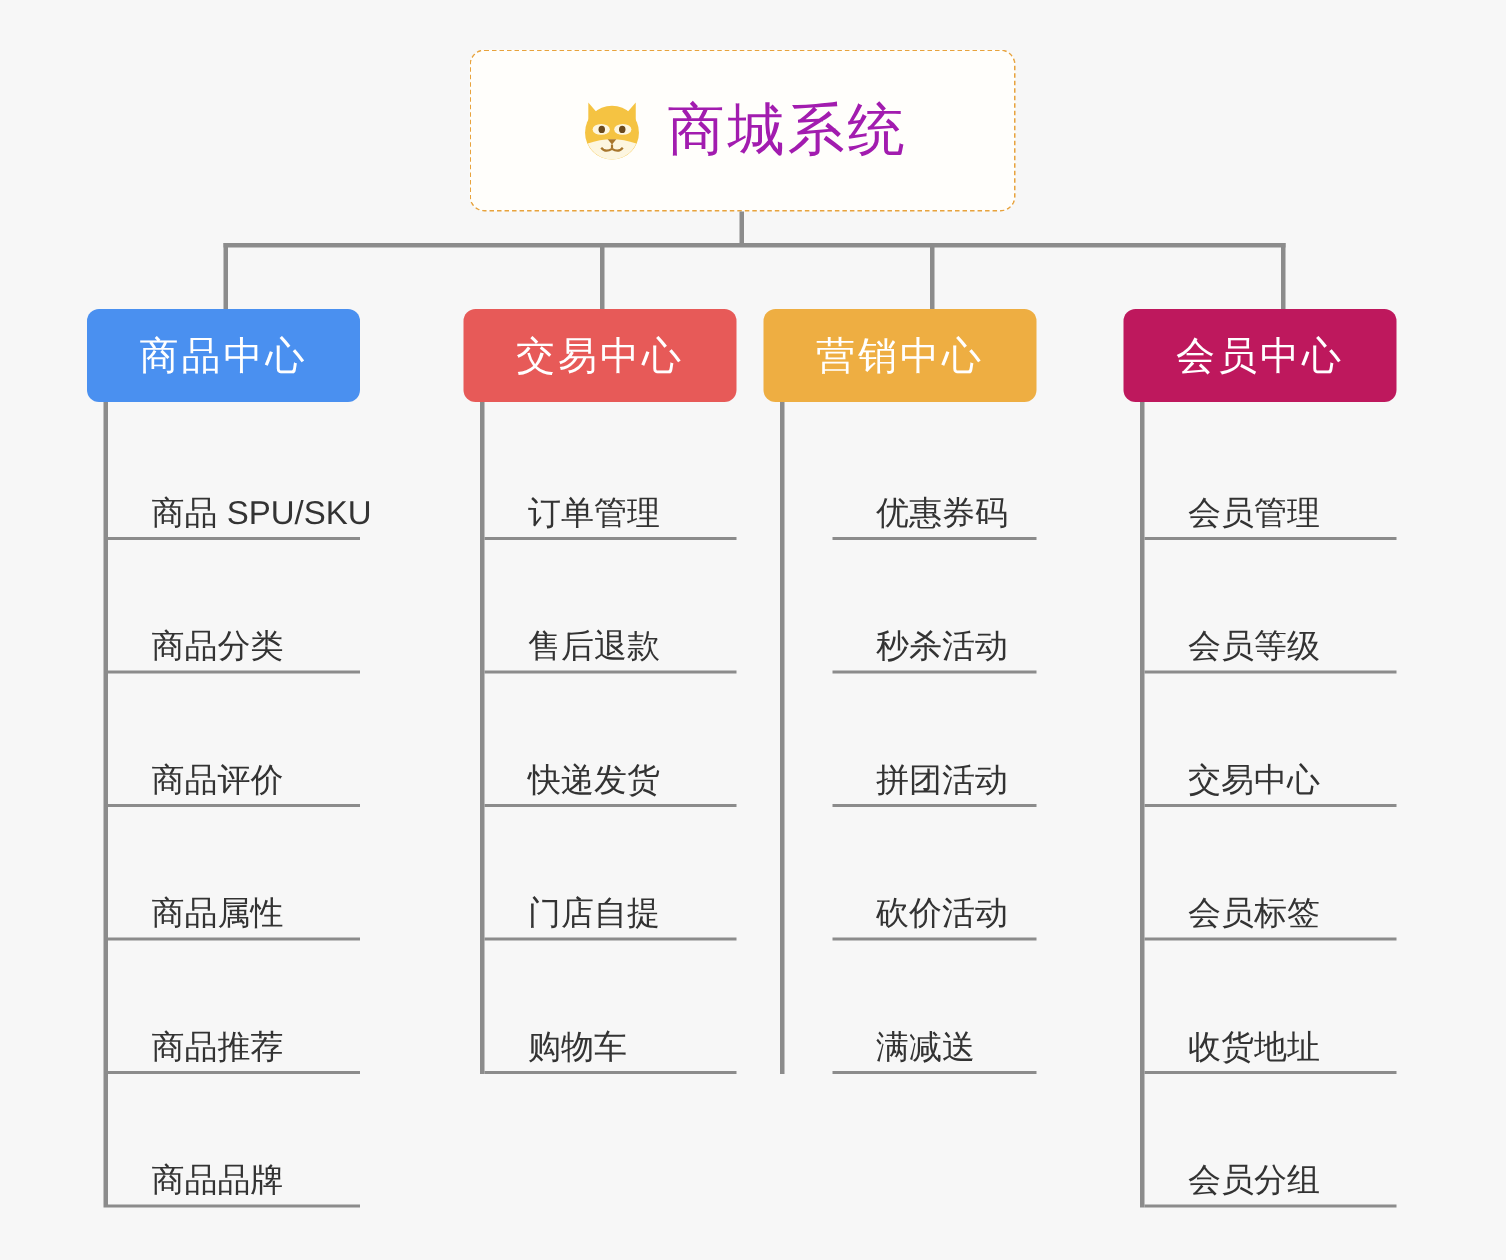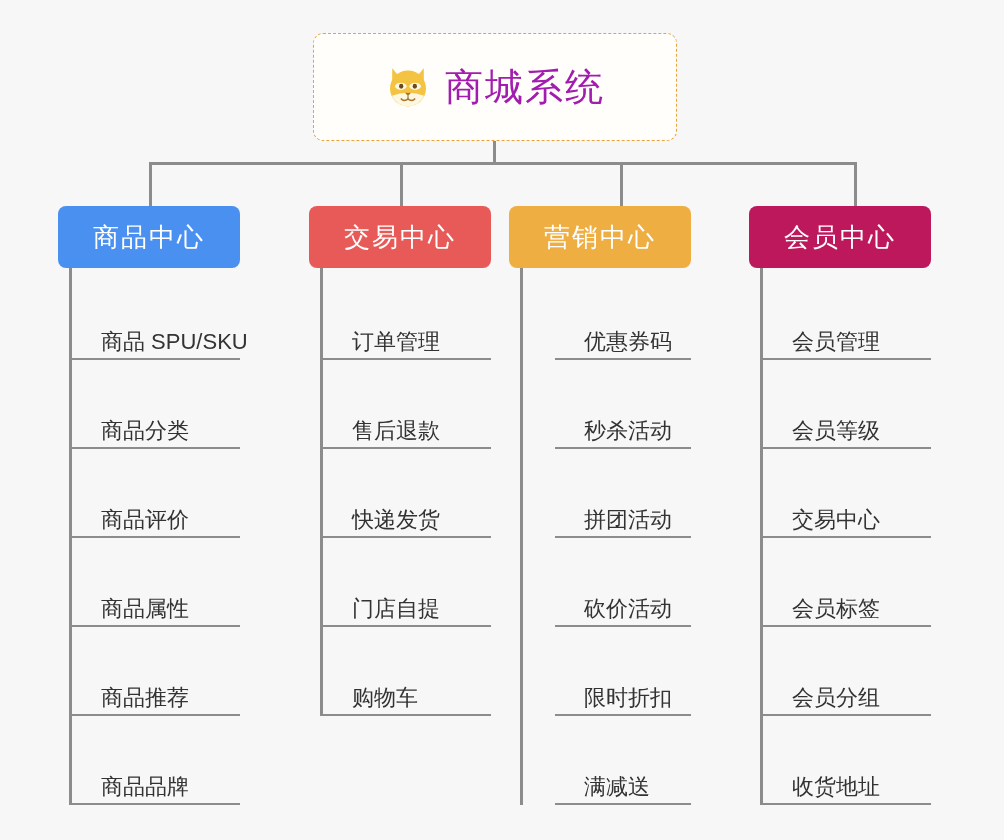--- a/index.html
+++ b/index.html
@@ -203,23 +203,20 @@
       <div class="leaf-item" style="border-bottom-color: rgb(140, 140, 140); text-align: center;">
           <span class="leaf-label">秒杀活动</span>
         </div>
       <div class="leaf-item" style="border-bottom-color: rgb(140, 140, 140);">
           <span class="leaf-label">拼团活动</span>
         </div>
       <div class="leaf-item" style="border-bottom-color: rgb(140, 140, 140);">
           <span class="leaf-label">砍价活动</span>
         </div>
       <div class="leaf-item" style="border-bottom-color: rgb(140, 140, 140);">
-          <span class="leaf-label">限时折扣</span>
-        </div>
-      <div class="leaf-item" style="border-bottom-color: rgb(140, 140, 140);">
           <span class="leaf-label">满减送</span>
         </div>
     </div>
   </div>
 
   <div class="column col-3" style="left:749px;">
     <div class="cat-box" style="background: #be185d;">
       <span>会员中心</span>
     </div>
     <div class="leaf-list" style="border-left-color: rgb(140, 140, 140);">
@@ -229,21 +226,21 @@
       <div class="leaf-item" style="border-bottom-color: rgb(140, 140, 140);">
           <span class="leaf-label">会员等级</span>
         </div>
       <div class="leaf-item" style="border-bottom-color: rgb(140, 140, 140);">
           <span class="leaf-label">交易中心</span>
         </div>
       <div class="leaf-item" style="border-bottom-color: rgb(140, 140, 140);">
           <span class="leaf-label">会员标签</span>
         </div>
       <div class="leaf-item" style="border-bottom-color: rgb(140, 140, 140);">
+          <span class="leaf-label">收货地址</span>
+        </div>
+      <div class="leaf-item" style="border-bottom-color: rgb(140, 140, 140);">
           <span class="leaf-label">会员分组</span>
         </div>
-      <div class="leaf-item" style="border-bottom-color: rgb(140, 140, 140);">
-          <span class="leaf-label">收货地址</span>
-        </div>
     </div>
   </div>
 
 </div>
 
 </body></html>

